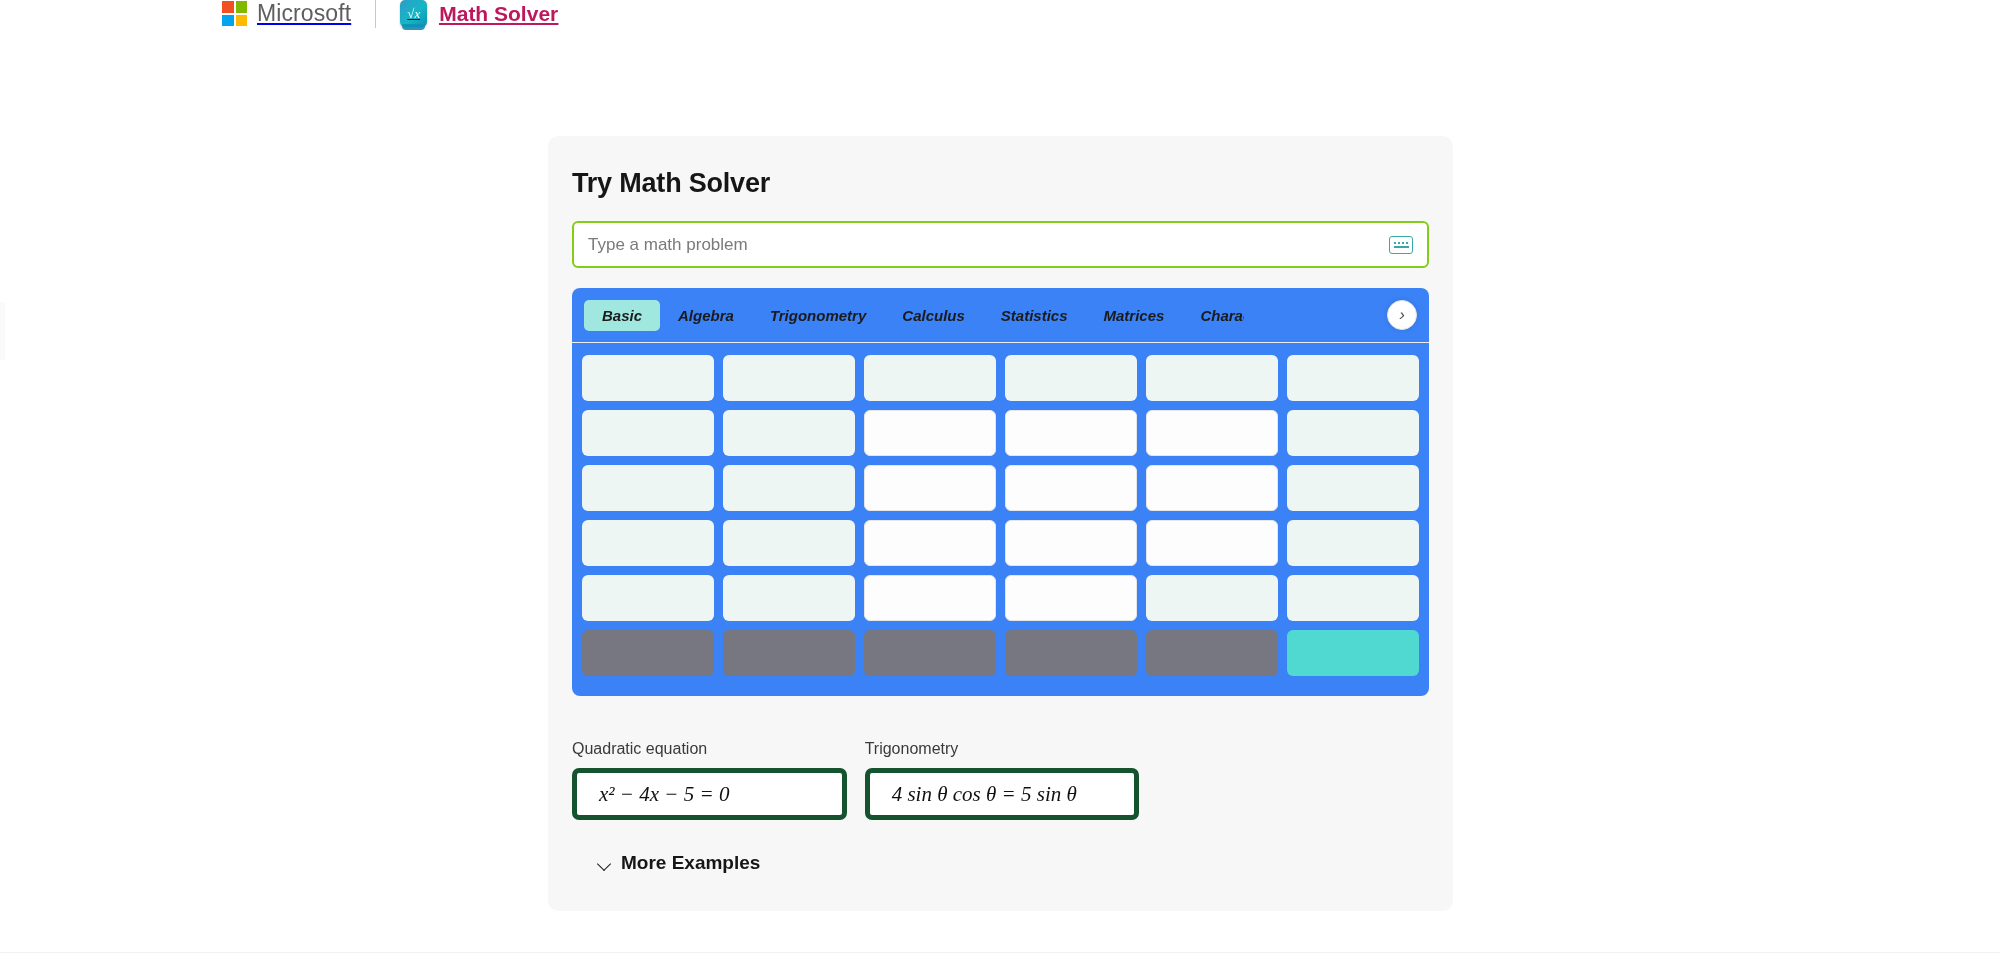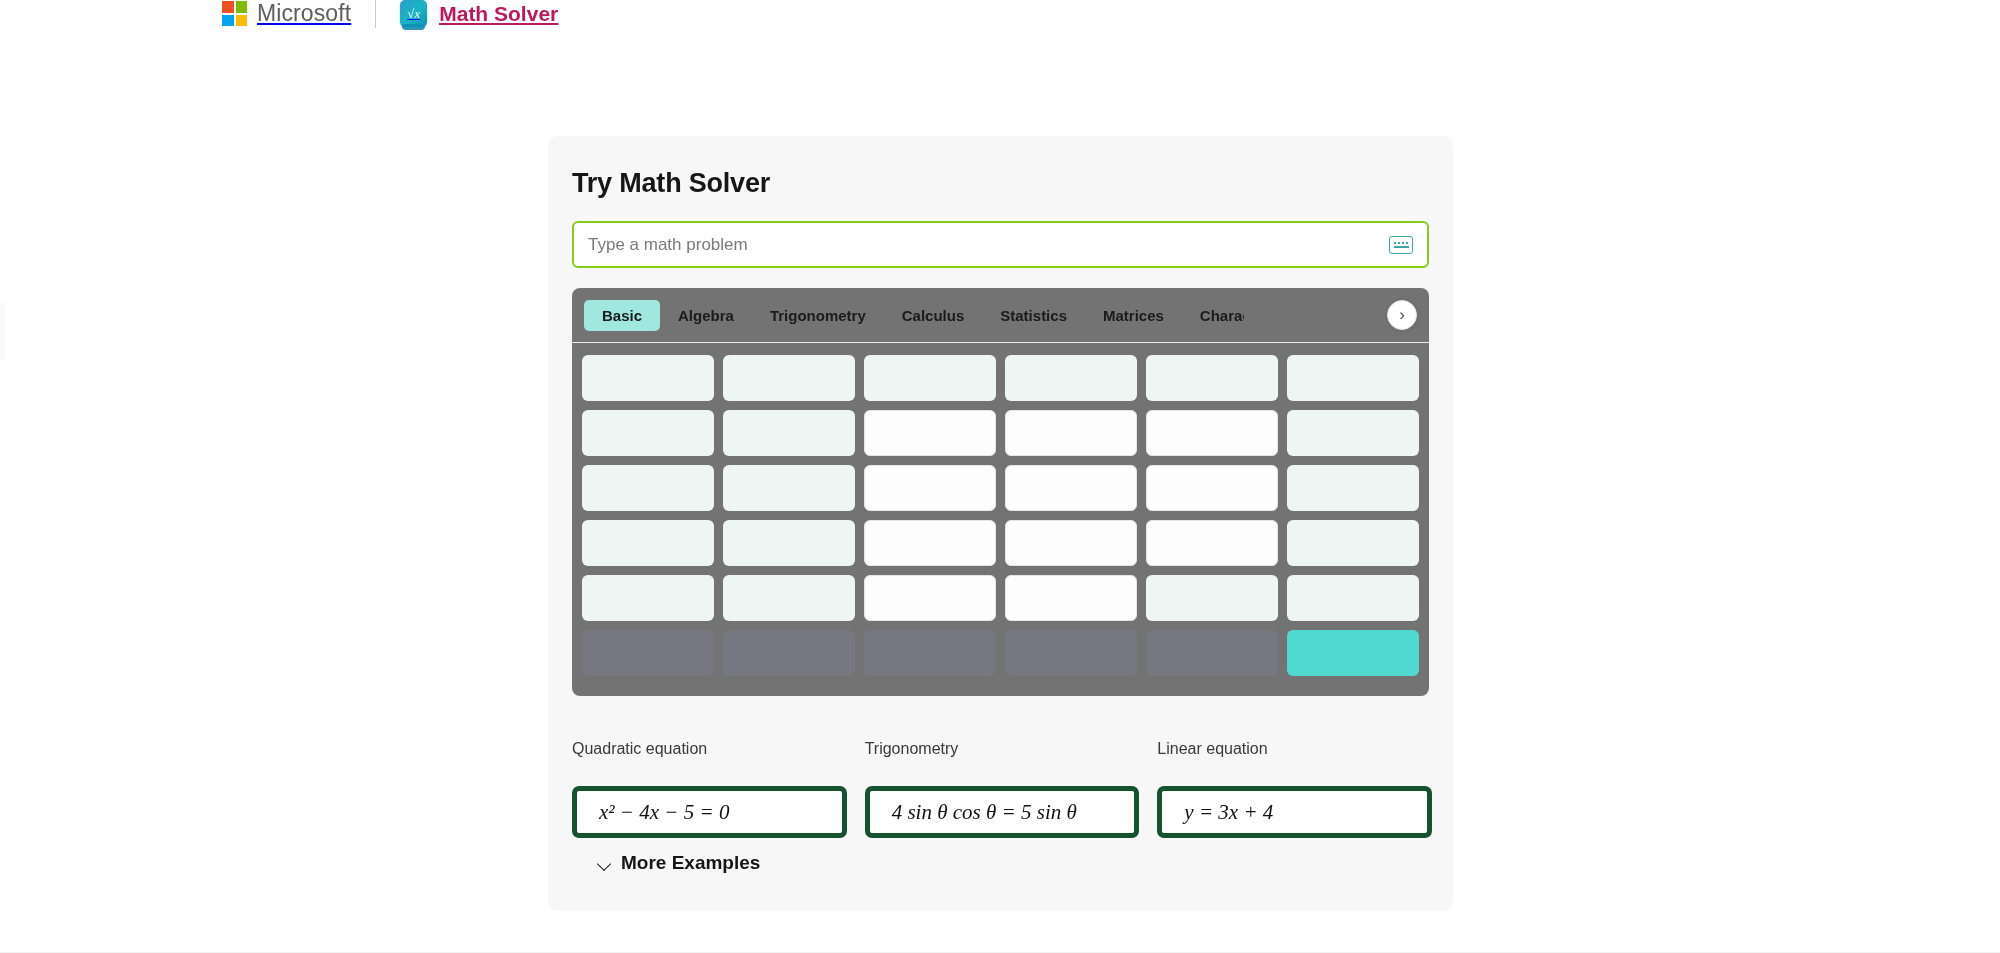--- a/index.html
+++ b/index.html
@@ -143,25 +143,26 @@
   }
   .kbd-icon i.dots {
     background: none;
     display: flex; gap: 2px; height: 2px;
   }
   .kbd-icon i.dots b { width: 2px; height: 2px; background: #3aa8a8; display: block; }
 
   
   .keypad-panel {
     margin: 20px 24px 0 24px;
-    background: #737373;
+    background: #3b82f6;
     border-radius: 8px 8px 8px 8px;
     padding: 0;
     overflow: hidden;
     height: 408px;
+    font-style: italic;
   }
   .tabs-row {
     display: flex;
     align-items: center;
     height: 55px;
     padding: 0 4px 0 12px;
     border-bottom: 1px solid #ededed;
     position: relative;
   }
   .tab {
@@ -225,21 +226,21 @@
     width: 860px;
   }
   .ex-grid {
     display: grid;
     grid-template-columns: repeat(3, 1fr);
     gap: 18px;
   }
   .ex-label {
     font-size: 16px;
     color: #3a3a3a;
-    margin-bottom: 28px;
+    margin-bottom: 10px;
   }
   .ex-card {
     background: #ffffff;
     border: 5px solid #14532d;
     border-radius: 7px;
     height: 52px;
     display: flex;
     align-items: center;
     padding-left: 22px;
     cursor: pointer;
@@ -398,26 +399,20 @@
       </div>
     </div>
 
     <div>
       <div class="ex-label">Trigonometry</div>
       <div class="ex-card">
         <span class="ex-formula">4 sin θ cos θ = 5 sin θ</span>
       </div>
     </div>
 
-    <div>
-      <div class="ex-label">Linear equation</div>
-      <div class="ex-card">
-        <span class="ex-formula">y = 3x + 4</span>
-      </div>
-    </div>
 
   </div>
 </div>
 
 <div class="more-row">
   <span class="chev-down"></span>
   <span class="more-text">More Examples</span>
 </div>
 
 <div class="page-bottom-rule"></div>

